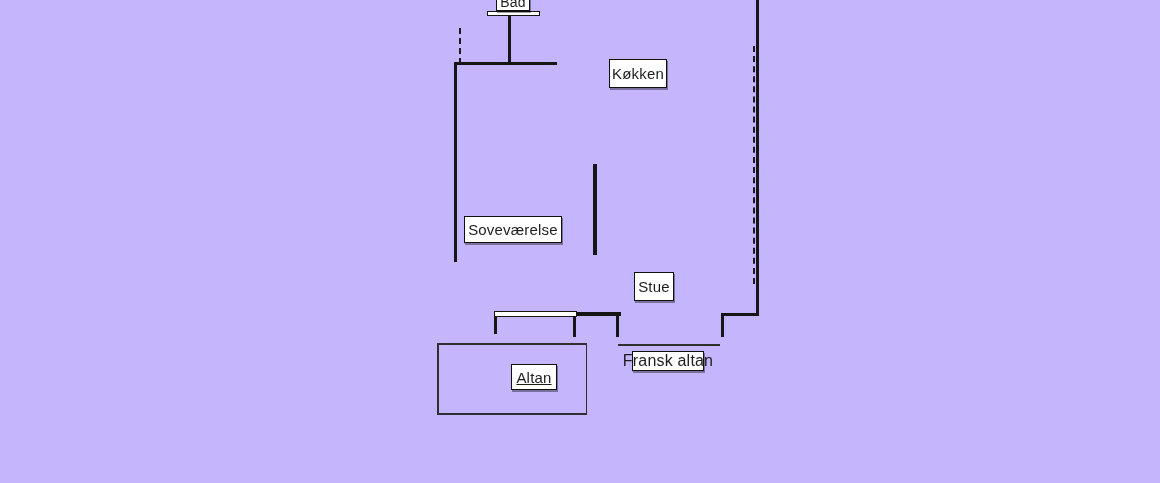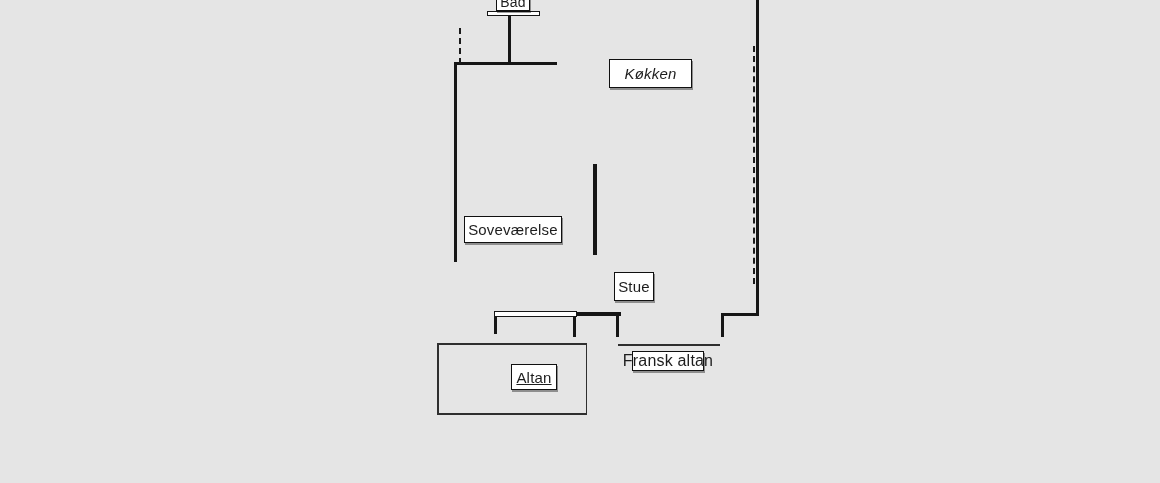--- a/index.html
+++ b/index.html
@@ -5,21 +5,21 @@
   html, body {
     margin: 0;
     padding: 0;
     background: #ffffff;
     font-family: "Liberation Sans", sans-serif;
   }
   #stage {
     position: relative;
     width: 1160px;
     height: 483px;
-    background: #e5e5e5;
+    background: #c4b5fd;
     overflow: hidden;
   }
   .wall {
     position: absolute;
     background: #161616;
   }
   .window-band {
     position: absolute;
     background: #ffffff;
     border: 1.2px solid #161616;
@@ -66,18 +66,18 @@
     <div class="window-band" style="left: 487px; top: 11px; width: 53px; height: 5px;"></div>
     <div class="window-band" style="left: 494px; top: 311px; width: 83px; height: 6px;"></div>
     <div class="dashed-v" style="left: 459px; top: 28px; height: 36px;"></div>
     <div class="dashed-v" style="left: 753px; top: 46px; height: 238px;"></div>
     <div class="thin" style="left: 437px; top: 343px; width: 150px; height: 1.5px;"></div>
     <div class="thin" style="left: 437px; top: 413px; width: 150px; height: 1.5px;"></div>
     <div class="thin" style="left: 437px; top: 343px; width: 1.5px; height: 71px;"></div>
     <div class="thin" style="left: 585.5px; top: 343px; width: 1.5px; height: 71px;"></div>
     <div class="thin" style="left: 618px; top: 344px; width: 102px; height: 1.5px;"></div>
     <div class="room-label" style="left: 496px; top: -8px; width: 34px; height: 19px; font-size: 14px;">Bad</div>
-    <div class="room-label" style="left: 609px; top: 59px; width: 83px; height: 29px; font-size: 15px; font-style: italic;">Køkken</div>
+    <div class="room-label" style="left: 609px; top: 59px; width: 58px; height: 29px; font-size: 15px;">Køkken</div>
     <div class="room-label" style="left: 464px; top: 216px; width: 98px; height: 27px; font-size: 15px;">Soveværelse</div>
-    <div class="room-label" style="left: 614px; top: 272px; width: 40px; height: 29px; font-size: 15px;">Stue</div>
+    <div class="room-label" style="left: 634px; top: 272px; width: 40px; height: 29px; font-size: 15px;">Stue</div>
     <div class="room-label" style="left: 511px; top: 364px; width: 46px; height: 26px; font-size: 15px; text-decoration: underline;">Altan</div>
     <div class="room-label" style="left: 632px; top: 351px; width: 72px; height: 20px; font-size: 16px;">Fransk altan</div>
   </div>
 
 </body></html>

